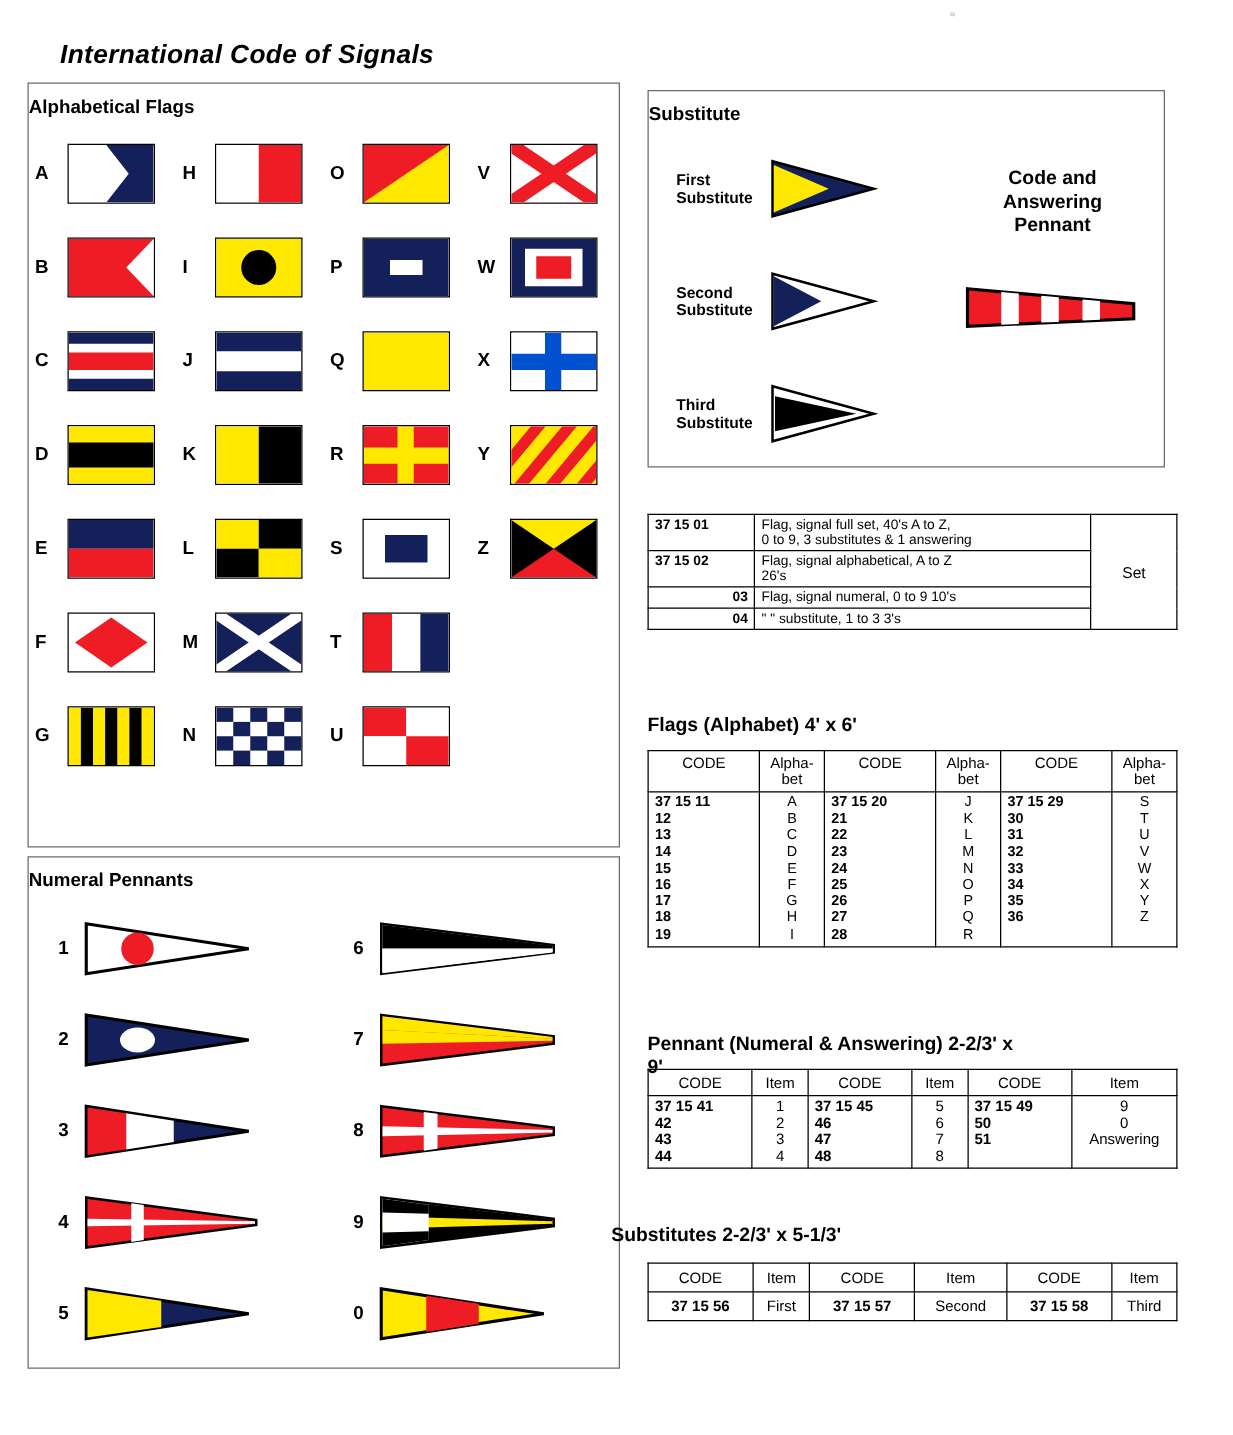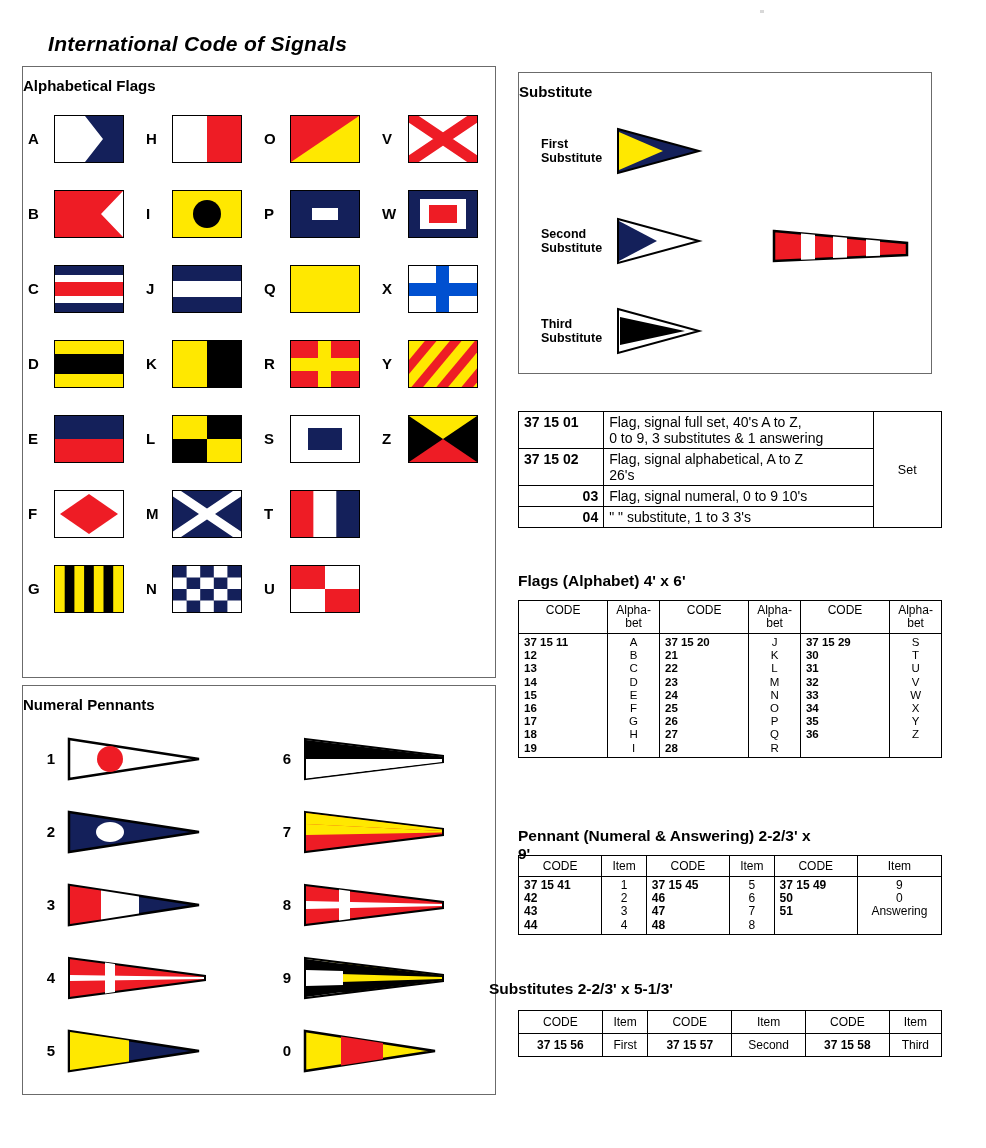--- a/index.html
+++ b/index.html
@@ -68,21 +68,21 @@
   
   table{border-collapse:collapse;font-size:12px;}
   .tbl{position:absolute;}
   .tbl td,.tbl th{border:1px solid #000;padding:2px 5px;vertical-align:top;}
 
   .sec-title{position:absolute;font-weight:bold;font-size:15.5px;}
   .mono-list{line-height:13.2px;font-size:11.5px;}
 
   
   #tbl-set{left:518px;top:411px;width:424px;}
-  #tbl-set td{font-size:14px;}
+  #tbl-set td{font-size:11px;}
   #tbl-set .c1{width:78px;font-weight:bold;}
   #tbl-set .c2{width:270px;}
   #tbl-set .c3{width:60px;text-align:center;vertical-align:middle;font-size:12.5px;}
 
   
   #tbl-alpha{left:518px;top:600px;width:424px;}
   #tbl-alpha th{font-weight:normal;font-size:12px;text-align:center;padding:3px 2px;line-height:13px;}
   #tbl-alpha td{font-size:11.5px;}
   #tbl-alpha .ccode{width:95px;font-weight:bold;text-align:left;line-height:13.2px;}
   #tbl-alpha .citem{width:45px;text-align:center;line-height:13.2px;}
@@ -534,20 +534,21 @@
     <div class="sub-row" style="left:22px;top:232px;">
       <span class="sub-label">Third<br>Substitute</span>
       <span class="sub-pennant">
         <svg width="88" height="52" viewBox="0 0 88 52">
             <path d="M3 4 L84 26 L3 48 Z" fill="#fff" stroke="#000" stroke-width="2"></path>
             <path d="M5 12 L70 26 L5 40 Z" fill="#000"></path>
           </svg>
       </span>
     </div>
 
+    <div class="cap-title">Code and<br>Answering<br>Pennant</div>
     <div class="cap-pennant">
       <svg width="140" height="48" viewBox="0 0 140 48">
           <path d="M3 10 L136 22 L136 34 L3 40 Z" fill="#ee1c25" stroke="#000" stroke-width="2.5"></path>
           <path d="M30 12.5 L44 13.8 L44 38.2 L30 38.8 Z" fill="#fff"></path>
           <path d="M62 15.5 L76 16.8 L76 36.5 L62 37 Z" fill="#fff"></path>
           <path d="M95 18.5 L109 19.8 L109 34.8 L95 35.3 Z" fill="#fff"></path>
         </svg>
     </div>
   </div>
 

